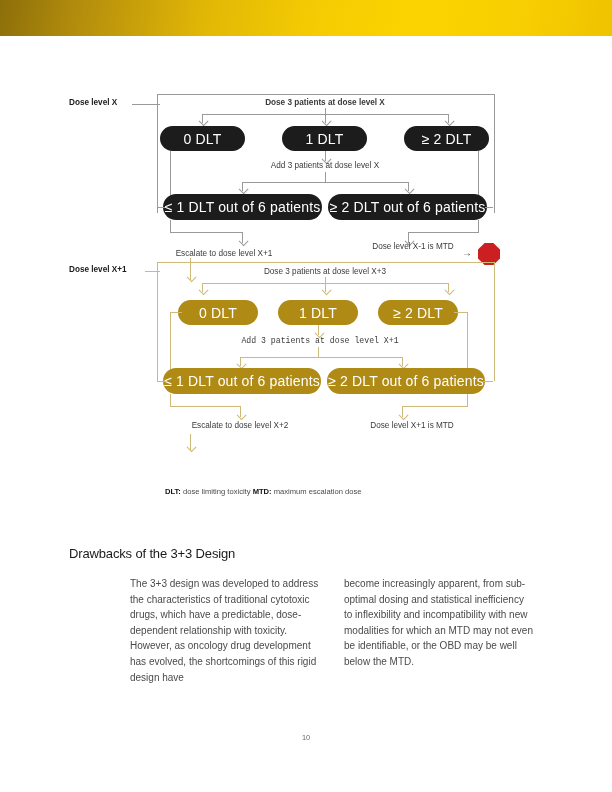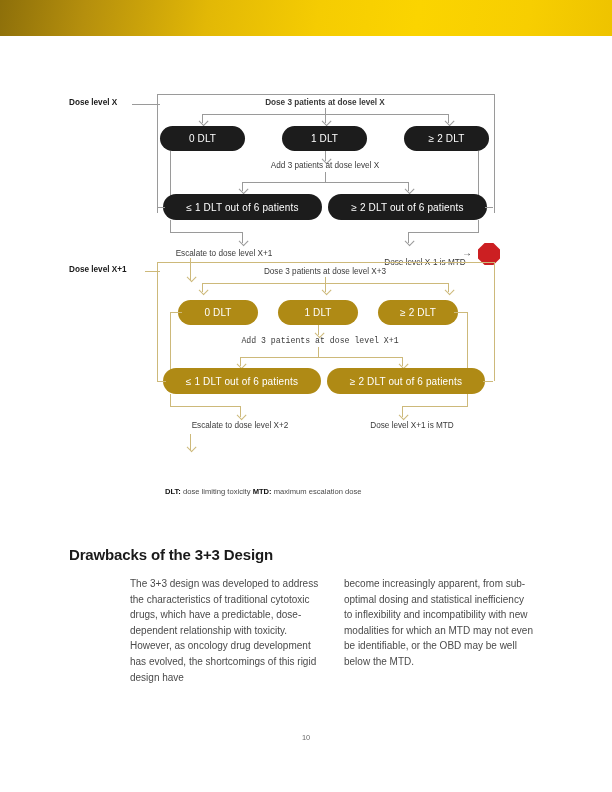--- a/index.html
+++ b/index.html
@@ -26,21 +26,21 @@
   
   .dose-label{
     position:absolute;font-size:8.2px;font-weight:bold;color:#1a1a1a;white-space:nowrap;
   }
   #dose-label-x{left:69px;top:98px;}
   #dose-label-x1{left:69px;top:265px;}
 
   
   .pill{
     position:absolute;border-radius:999px;display:flex;align-items:center;justify-content:center;
-    font-size:10px;color:#fff;letter-spacing:.15px;white-space:nowrap;
+    font-size:14px;color:#fff;letter-spacing:.15px;white-space:nowrap;
   }
   .pill.dark{background:#1c1c1c;}
   .pill.gold{background:#AF8A15;}
   .pill.yellow{background:#FCD400;color:#1a1a1a;}
 
   .ctext{
     position:absolute;font-size:8.2px;color:#3a3a3a;white-space:nowrap;
   }
   .ctext.center{transform:translateX(-50%);}
 
@@ -74,21 +74,21 @@
   .rt-arrow{position:absolute;font-size:10px;color:#3a3a3a;}
 
   
   .legend{
     position:absolute;left:165px;top:487px;font-size:7.6px;color:#4a4a4a;white-space:nowrap;
   }
   .legend b{color:#111;font-weight:bold;}
 
   
   .section-title{
-    position:absolute;left:69px;top:546px;font-size:15px;font-weight:bold;color:#1a1a1a;
+    position:absolute;left:69px;top:546px;font-size:13px;font-weight:normal;color:#1a1a1a;
     letter-spacing:-.15px;
   }
   .col{
     position:absolute;font-size:10px;line-height:15.6px;color:#4a4a4a;
   }
   #body-col-1{left:130px;top:576px;width:190px;}
   #body-col-2{left:344px;top:576px;width:190px;}
 
   .page-number{
     position:absolute;left:0;top:733px;width:612px;text-align:center;font-size:7.4px;color:#6b6b6b;
@@ -164,21 +164,21 @@
     </div>
 
   <div class="vline" style="left:478px;top:220px;height:12px;"></div>
   <div class="hline" style="left:408px;top:232px;width:71px;"></div>
   <div class="vline" style="left:408px;top:232px;height:10px;"></div>
   <div class="arrow" style="left:405px;top:236px;">
       <i></i>
     </div>
 
   <div class="ctext center" style="left:224px;top:249px;">Escalate to dose level X+1</div>
-  <div class="ctext center" style="left:413px;top:258px;margin-left:12px;">Dose level X-1 is MTD</div>
+  <div class="ctext center" style="left:413px;top:242px;">Dose level X-1 is MTD</div>
   <div class="rt-arrow" style="left:462px;top:247px;">→</div>
   <div class="stop-sign" style="left:478px;top:243px;"></div>
 
   <div id="dose-label-x1" class="dose-label">Dose level X+1</div>
   <div class="hline gold-line" style="left:145px;top:271px;width:15px;"></div>
 
   <div class="vline gold-line" style="left:190px;top:258px;height:22px;"></div>
   <div class="arrow gold-line" style="left:187px;top:272px;">
       <i></i>
     </div>

